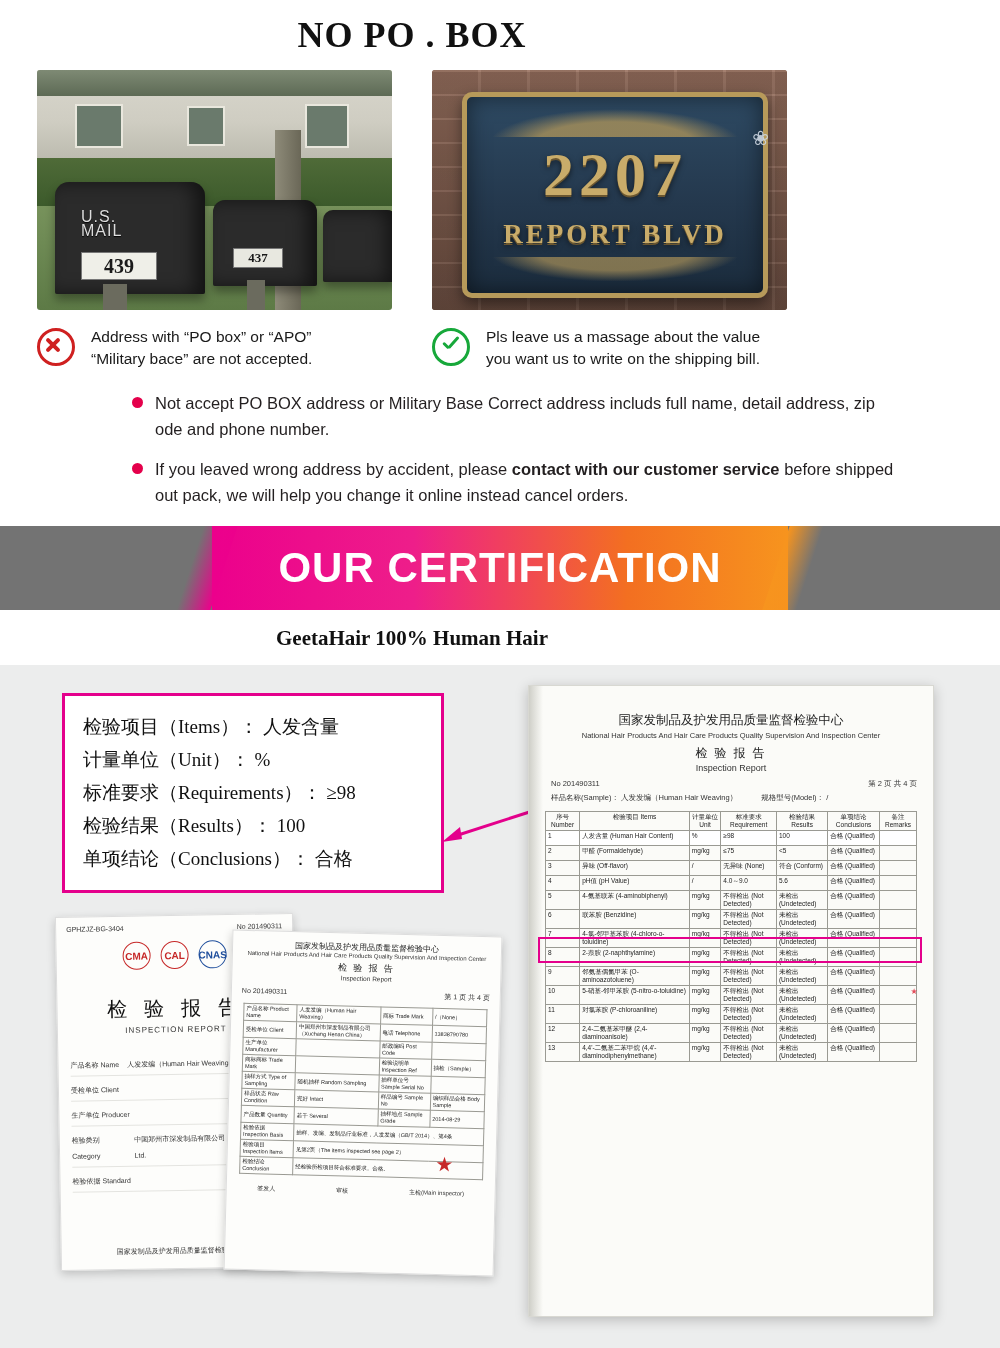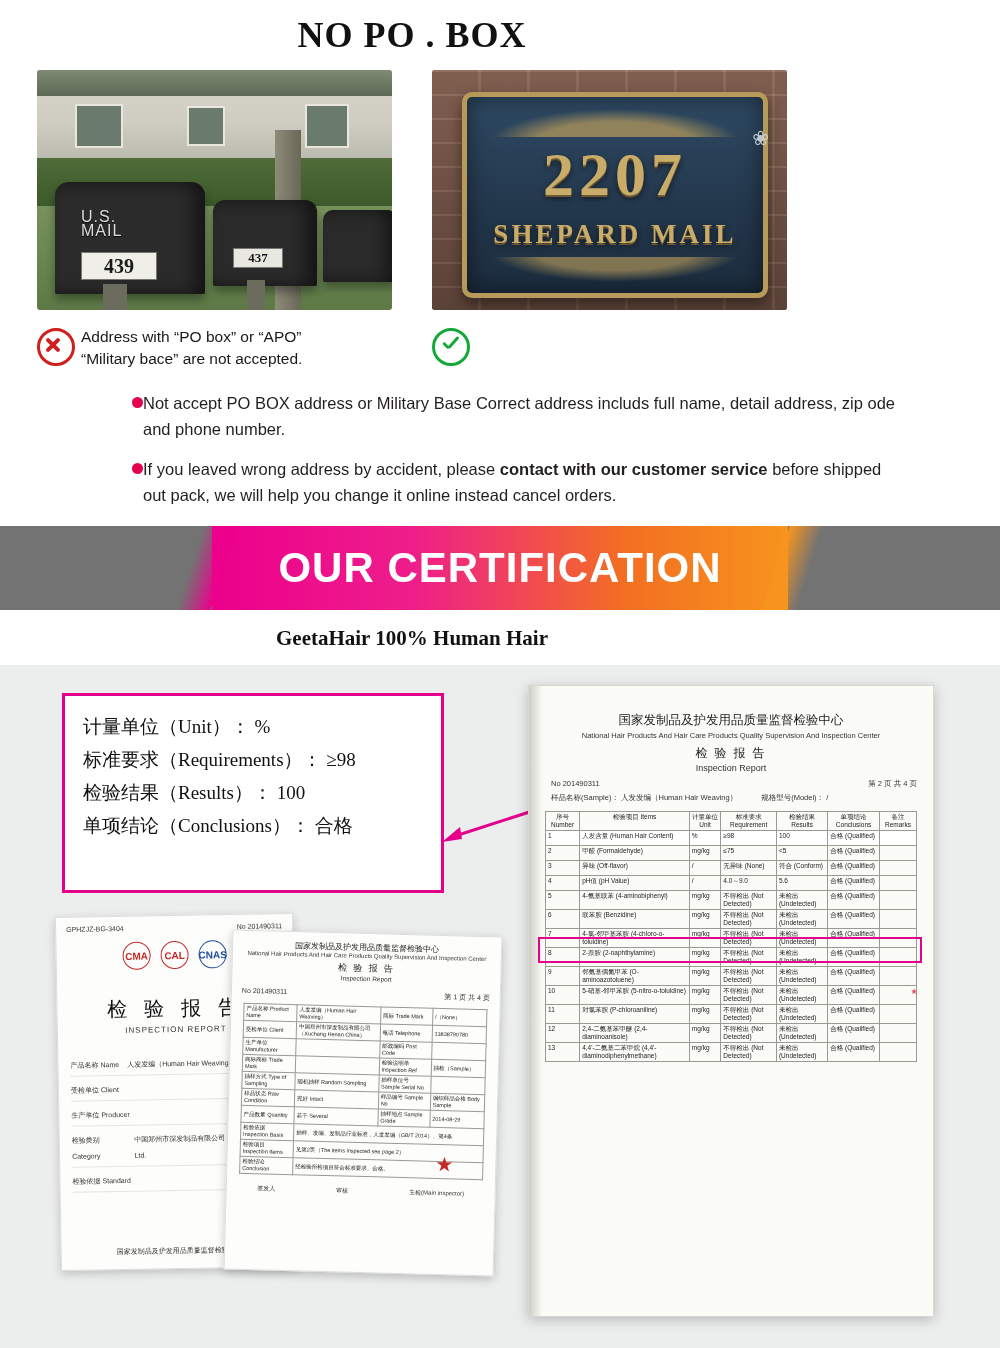--- a/index.html
+++ b/index.html
@@ -114,21 +114,21 @@
     opacity:.8;
   }
   .pl-butterfly{
     position:absolute;right:18px;top:56px;color:#cfd8e3;font-size:20px;opacity:.9;
   }
 
   
   .badge-rows{
     display:flex;justify-content:center;gap:40px;margin-top:16px;
   }
-  .badge-row{width:355px;display:flex;gap:10px;align-items:flex-start;}
+  .badge-row{width:355px;display:flex;gap:20px;align-items:flex-start;}
   .badge-icon{flex:0 0 auto;width:34px;height:34px;position:relative;margin-top:2px;}
   .cross-icon{
     width:32px;height:32px;border:3px solid #cf2020;border-radius:50%;
     position:relative;background:#fff;
   }
   .cross-icon:before,.cross-icon:after{
     content:"";position:absolute;left:4px;top:12px;width:18px;height:4px;background:#cf2020;border-radius:2px;
   }
   .cross-icon:before{transform:rotate(45deg);}
   .cross-icon:after{transform:rotate(-45deg);}
@@ -141,21 +141,21 @@
     transform:rotate(45deg);border-radius:2px;
   }
   .check-icon:after{
     content:"";position:absolute;left:11px;top:10px;width:15px;height:3px;background:#17a83a;
     transform:rotate(-48deg);border-radius:2px;
   }
   .badge-text{font-size:15.5px;color:#1a1a1a;line-height:22px;}
 
   
   .bullets{margin:20px 0 0 132px;width:770px;}
-  .bullet{display:flex;margin-bottom:14px;}
+  .bullet{display:flex;gap:12px;margin-bottom:14px;}
   .dot{
     flex:0 0 auto;width:11px;height:11px;border-radius:50%;background:#e4004b;margin-top:7px;
   }
   .bullet-text{font-size:16.5px;color:#231f20;line-height:26px;}
   .bullet-text b{font-weight:bold;}
 
   
   .cert-band{
     position:relative;width:1000px;height:84px;background:#737373;margin-top:18px;
   }
@@ -290,41 +290,45 @@
       <div class="mb-num2">437</div>
       <div class="mb-post mb-p1"></div>
       <div class="mb-post mb-p2"></div>
     </div>
 
     <div class="photo photo-plaque">
       <div class="pl-wall"></div>
       <div class="pl-plate">
         <div class="pl-orn"></div>
         <div class="pl-num">2207</div>
-        <div class="pl-street">SHEPARD MAIL</div>
+        <div class="pl-street">REPORT BLVD</div>
         <div class="pl-foot"></div>
       </div>
       <div class="pl-butterfly">❀</div>
     </div>
   </div>
 
   <div class="badge-rows">
     <div class="badge-row">
       <div class="badge-icon">
           <div class="cross-icon"></div>
         </div>
       <div class="badge-text">
         <div>Address with “PO box” or “APO”</div>
         <div>“Military bace” are not accepted.</div>
       </div>
     </div>
     <div class="badge-row">
       <div class="badge-icon">
           <div class="check-icon"></div>
         </div>
+      <div class="badge-text">
+        <div>Pls leave us a massage about the value</div>
+        <div>you want us to write on the shipping bill.</div>
+      </div>
     </div>
   </div>
 
   <div class="bullets">
     <div class="bullet">
       <div class="dot"></div>
       <div class="bullet-text">
         <span>Not accept PO BOX address or Military Base Correct address includs full name, detail address, zip ode and phone number.</span>
       </div>
     </div>
@@ -338,20 +342,21 @@
 
   <div class="cert-band">
     <div class="cert-ribbon"></div>
     <div class="cert-title">OUR CERTIFICATION</div>
   </div>
   <div class="cert-sub">GeetaHair 100% Human Hair</div>
 
   <div class="cert-area">
 
     <div class="spec-box">
+      <div class="spec-line">检验项目（Items）： 人发含量</div>
       <div class="spec-line">计量单位（Unit）： %</div>
       <div class="spec-line">标准要求（Requirements）： ≥98</div>
       <div class="spec-line">检验结果（Results）： 100</div>
       <div class="spec-line">单项结论（Conclusions）： 合格</div>
     </div>
 
     <svg class="arrow-svg" width="110" height="40">
       <line x1="105" y1="2" x2="12" y2="32" stroke="#e4008c" stroke-width="3"></line>
       <polygon points="2,37 20,22 22,34" fill="#e4008c"></polygon>
     </svg>

